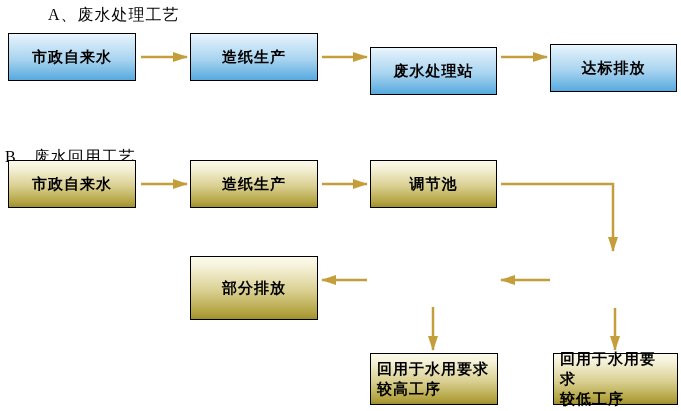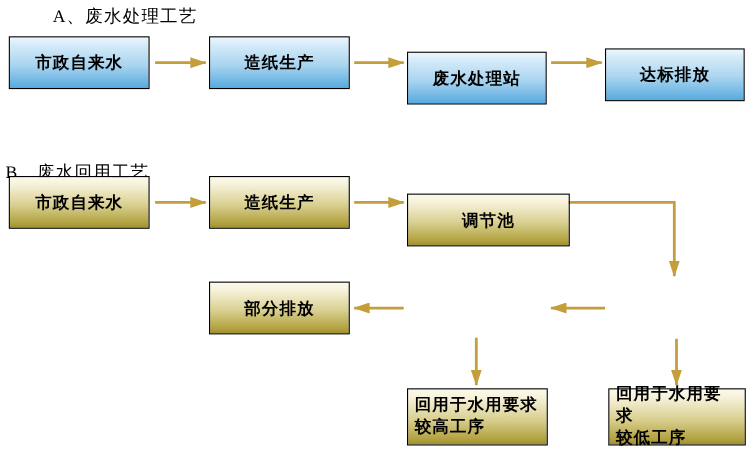--- a/index.html
+++ b/index.html
@@ -56,25 +56,25 @@
   </div>
 
   <div class="sec-title" style="top:120px;margin-top:27px;">B、废水回用工艺</div>
 
   <div class="box gold" style="left:8px;top:160px;width:128px;height:48px;">
     <span>市政自来水</span>
   </div>
   <div class="box gold" style="left:190px;top:160px;width:128px;height:48px;">
     <span>造纸生产</span>
   </div>
-  <div class="box gold" style="left:370px;top:176px;width:148px;height:48px;">
+  <div class="box gold" style="left:370px;top:160px;width:127px;height:48px;">
     <span>调节池</span>
   </div>
 
-  <div class="box gold" style="left:190px;top:256px;width:128px;height:48px;">
+  <div class="box gold" style="left:190px;top:256px;width:128px;height:64px;">
     <span>部分排放</span>
   </div>
 
   <div class="box gold multiline" style="left:370px;top:353px;width:128px;height:52px;">
     <span>回用于水用要求</span>
     <span>较高工序</span>
   </div>
   <div class="box gold multiline" style="left:553px;top:353px;width:125px;height:52px;">
     <span>回用于水用要求</span>
     <span>较低工序</span>

